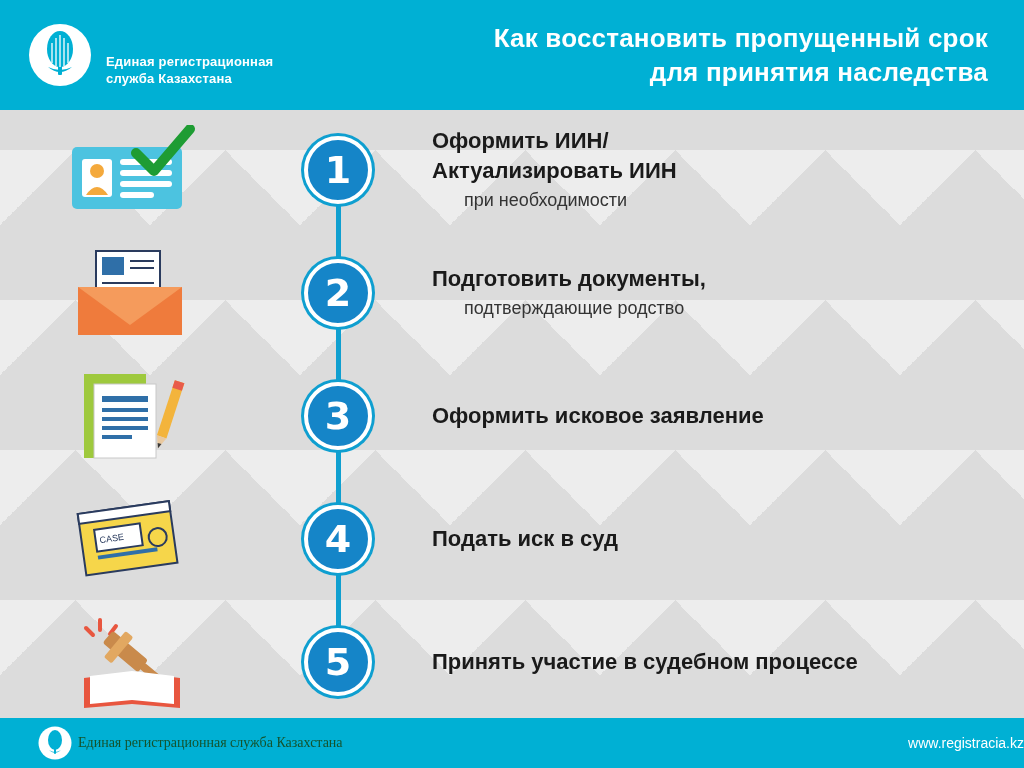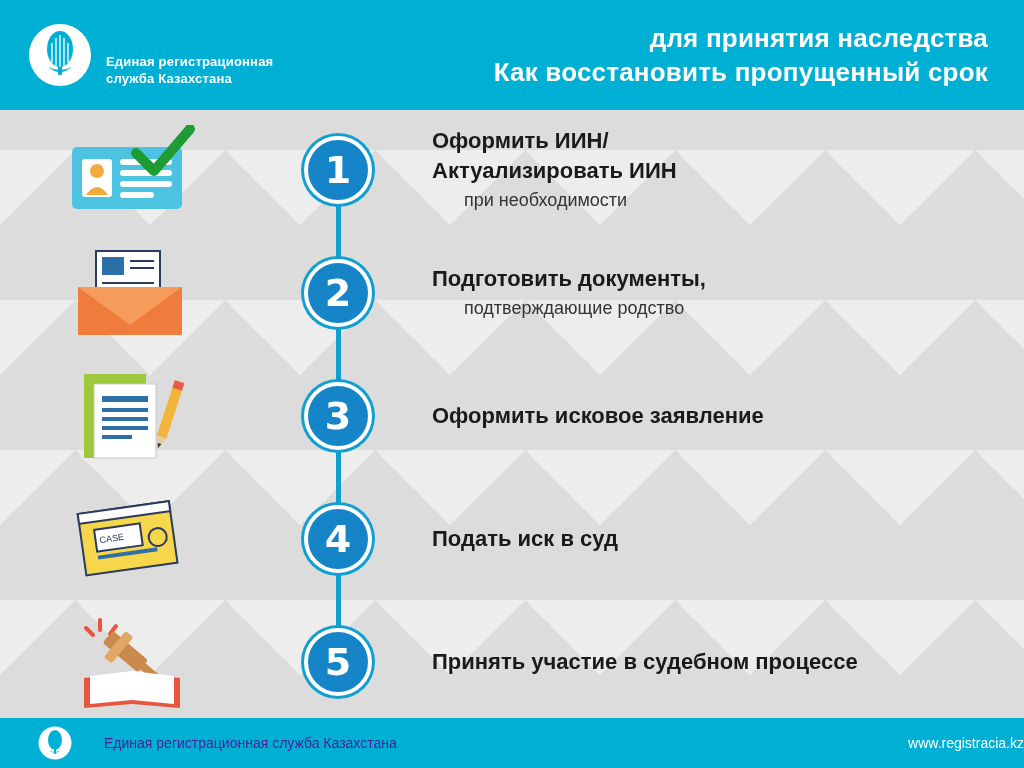--- a/index.html
+++ b/index.html
@@ -107,21 +107,21 @@
 
   
   #footer {
     position: absolute; left: 0; top: 718px;
     width: 1024px; height: 50px;
     background: #00b0d4;
     display: flex; align-items: center;
   }
   #footer-logo { width: 34px; height: 34px; margin-left: 38px; position: relative; }
   #footer-text {
-    color: #4c1d95; font-size: 14px; margin-left: 32px;
+    color: #14532d; font-size: 14px; margin-left: 6px; font-family: Liberation Serif, serif;
   }
   #footer-url {
     margin-left: auto; 
     color: #ffffff; font-size: 14px;
   }
 
   svg { display: block; }
 </style>
 </head>
 <body>
@@ -148,22 +148,22 @@
             <line x1="36" y1="15" x2="36" y2="43"></line>
           </g>
         </svg>
       </div>
       <div id="logo-text">
         <div>Единая регистрационная</div>
         <div>служба Казахстана</div>
       </div>
     </div>
     <div id="header-title">
+      <div>Как восстановить пропущенный срок</div>
       <div>для принятия наследства</div>
-      <div>Как восстановить пропущенный срок</div>
     </div>
   </div>
 
   <div id="steps">
 
     <div class="connector" style="top:60px;height:480px;"></div>
 
     <div class="step-row" style="top:0px;">
       <div class="step-icon">
         <svg width="130" height="90" viewBox="0 0 130 90">

